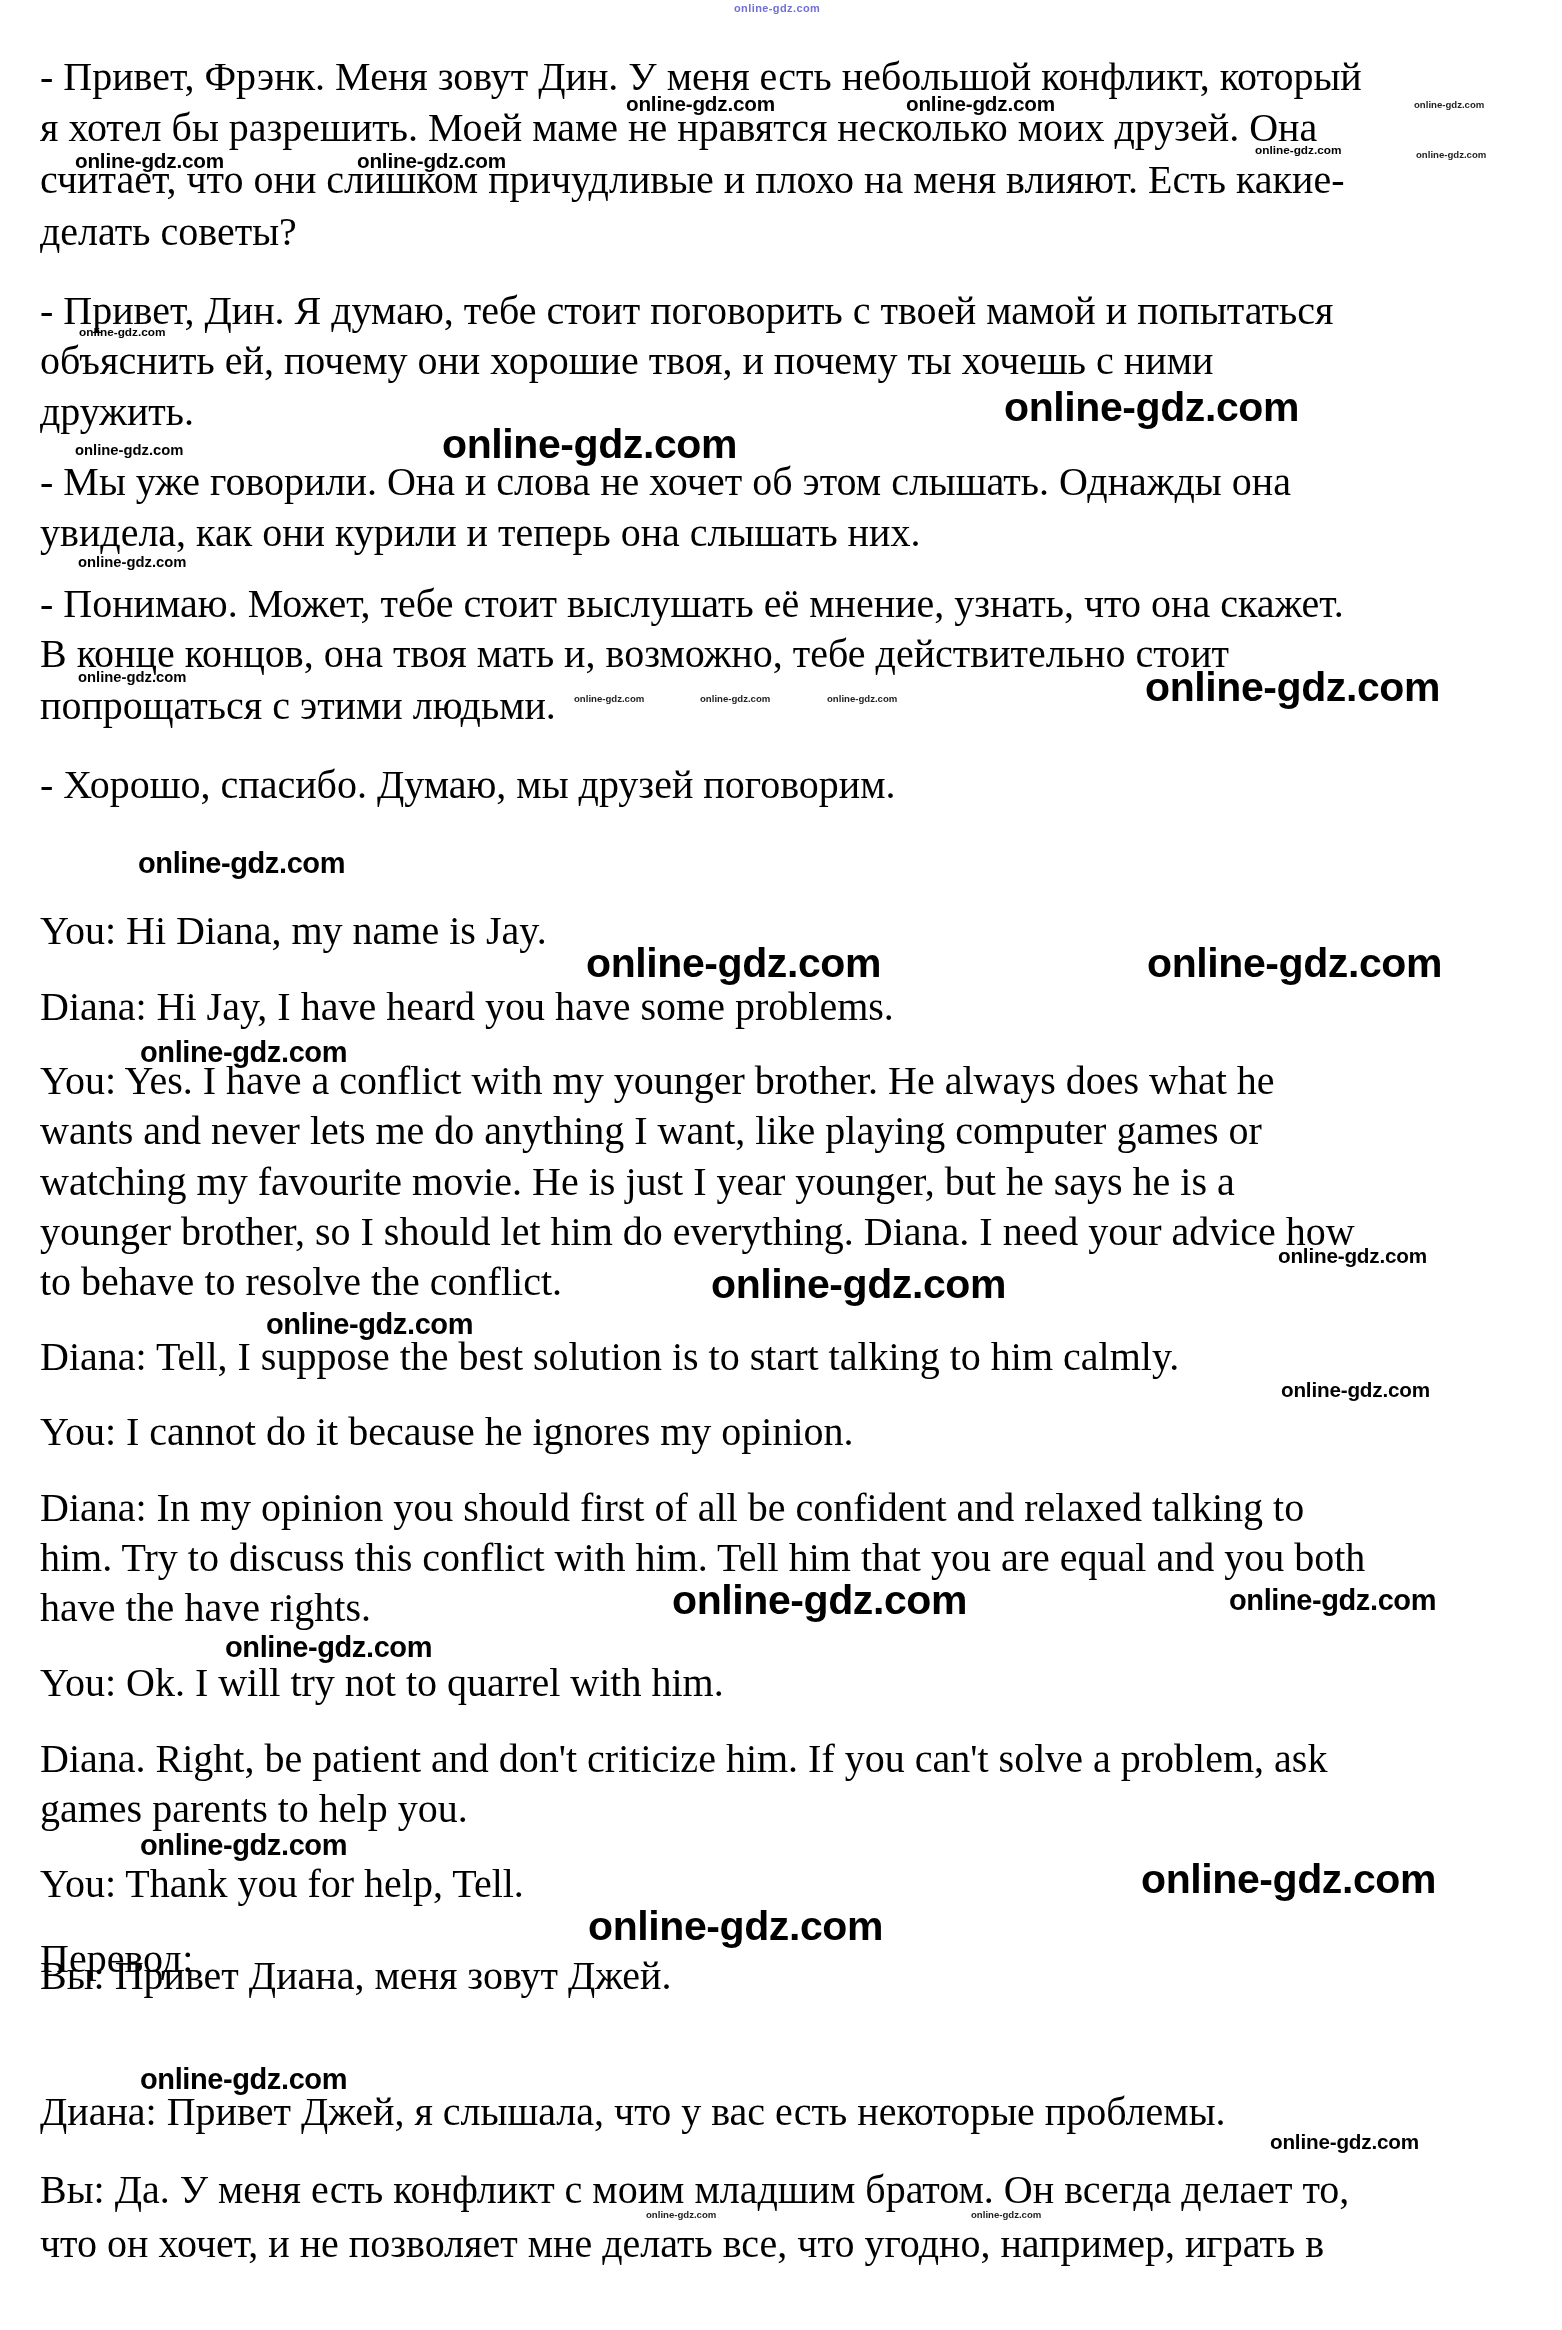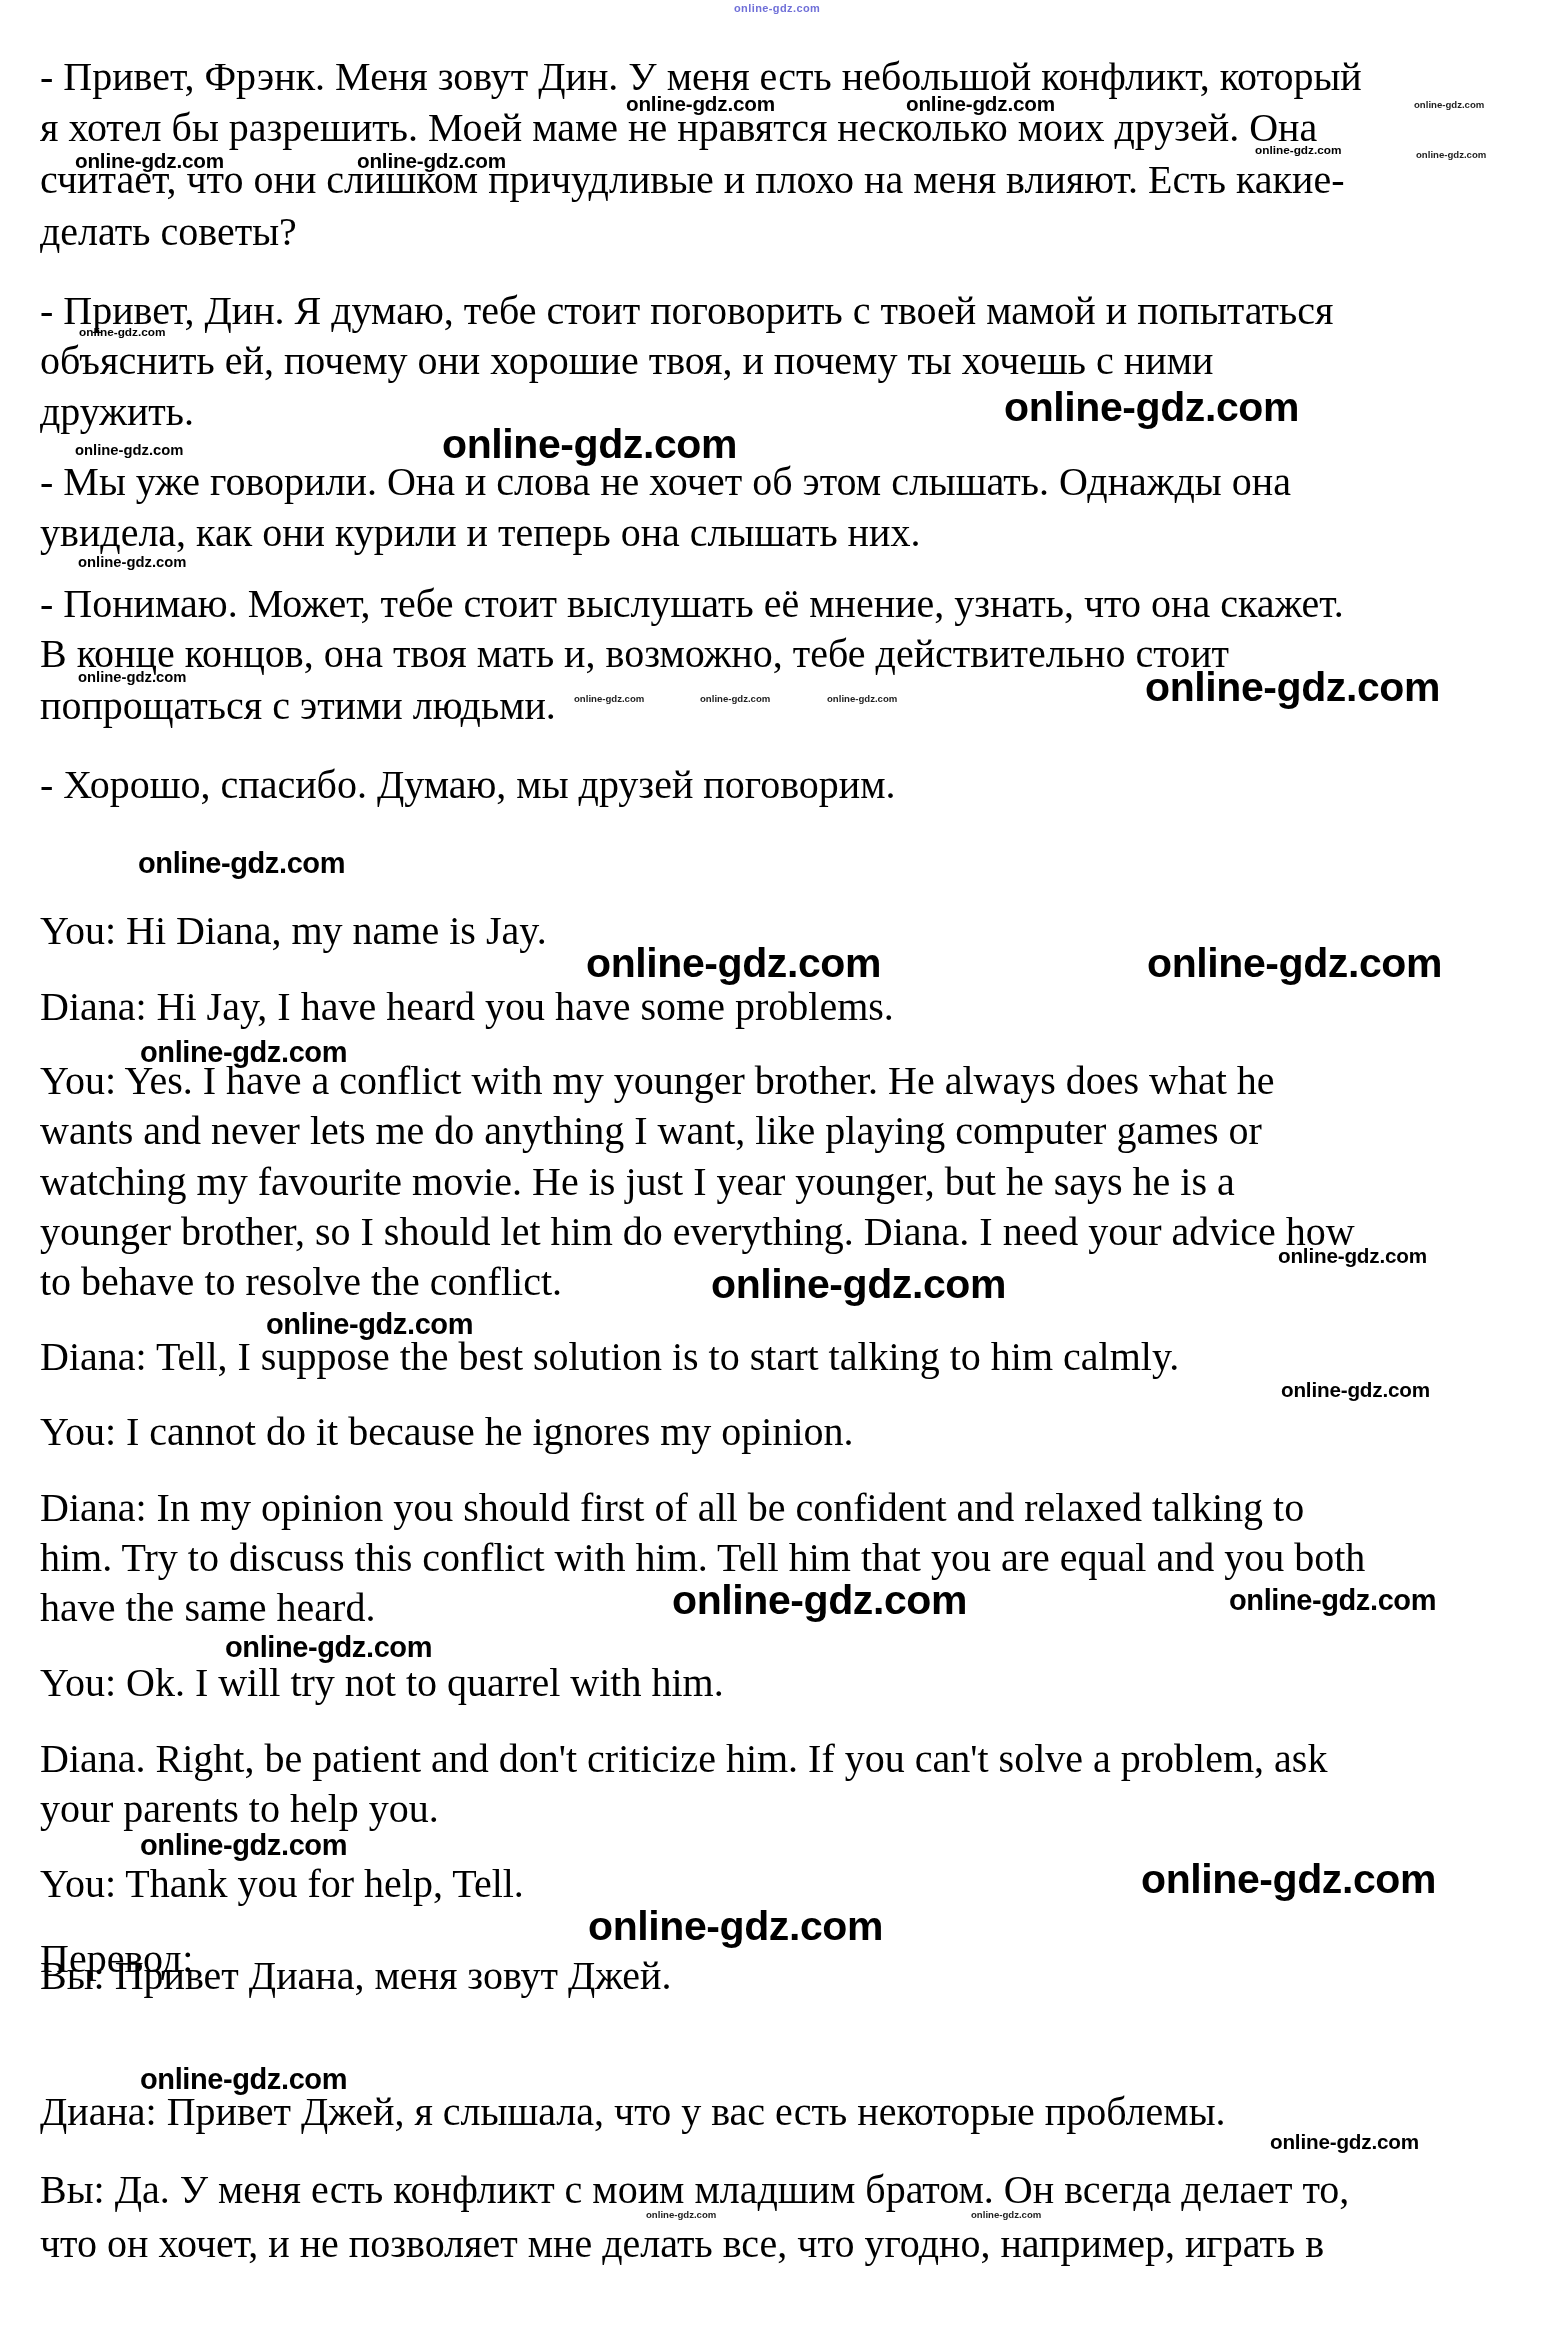--- a/index.html
+++ b/index.html
@@ -59,24 +59,24 @@
 <div class="tl" style="top:991px">Diana: Hi Jay, I have heard you have some problems.</div>
 <div class="tl" style="top:1065px">You: Yes. I have a conflict with my younger brother. He always does what he</div>
 <div class="tl" style="top:1115px">wants and never lets me do anything I want, like playing computer games or</div>
 <div class="tl" style="top:1166px">watching my favourite movie. He is just I year younger, but he says he is a</div>
 <div class="tl" style="top:1216px">younger brother, so I should let him do everything. Diana. I need your advice how</div>
 <div class="tl" style="top:1266px">to behave to resolve the conflict.</div>
 <div class="tl" style="top:1341px">Diana: Tell, I suppose the best solution is to start talking to him calmly.</div>
 <div class="tl" style="top:1416px">You: I cannot do it because he ignores my opinion.</div>
 <div class="tl" style="top:1492px">Diana: In my opinion you should first of all be confident and relaxed talking to</div>
 <div class="tl" style="top:1542px">him. Try to discuss this conflict with him. Tell him that you are equal and you both</div>
-<div class="tl" style="top:1592px">have the same heard.</div>
+<div class="tl" style="top:1592px">have the have rights.</div>
 <div class="tl" style="top:1667px">You: Ok. I will try not to quarrel with him.</div>
 <div class="tl" style="top:1743px">Diana. Right, be patient and don't criticize him. If you can't solve a problem, ask</div>
-<div class="tl" style="top:1793px">your parents to help you.</div>
+<div class="tl" style="top:1793px">games parents to help you.</div>
 <div class="tl" style="top:1868px">You: Thank you for help, Tell.</div>
 <div class="tl" style="top:1943px">Перевод:</div>
 <div class="tl" style="top:1960px">Вы: Привет Диана, меня зовут Джей.</div>
 <div class="tl" style="top:2096px">Диана: Привет Джей, я слышала, что у вас есть некоторые проблемы.</div>
 <div class="tl" style="top:2174px">Вы: Да. У меня есть конфликт с моим младшим братом. Он всегда делает то,</div>
 <div class="tl" style="top:2228px">что он хочет, и не позволяет мне делать все, что угодно, например, играть в</div>
 
 <div class="wm wm-blue" style="left:734px;top:3px">online-gdz.com</div>
 
 <div class="wm wm-m" style="left:626px;top:94px">online-gdz.com</div>

